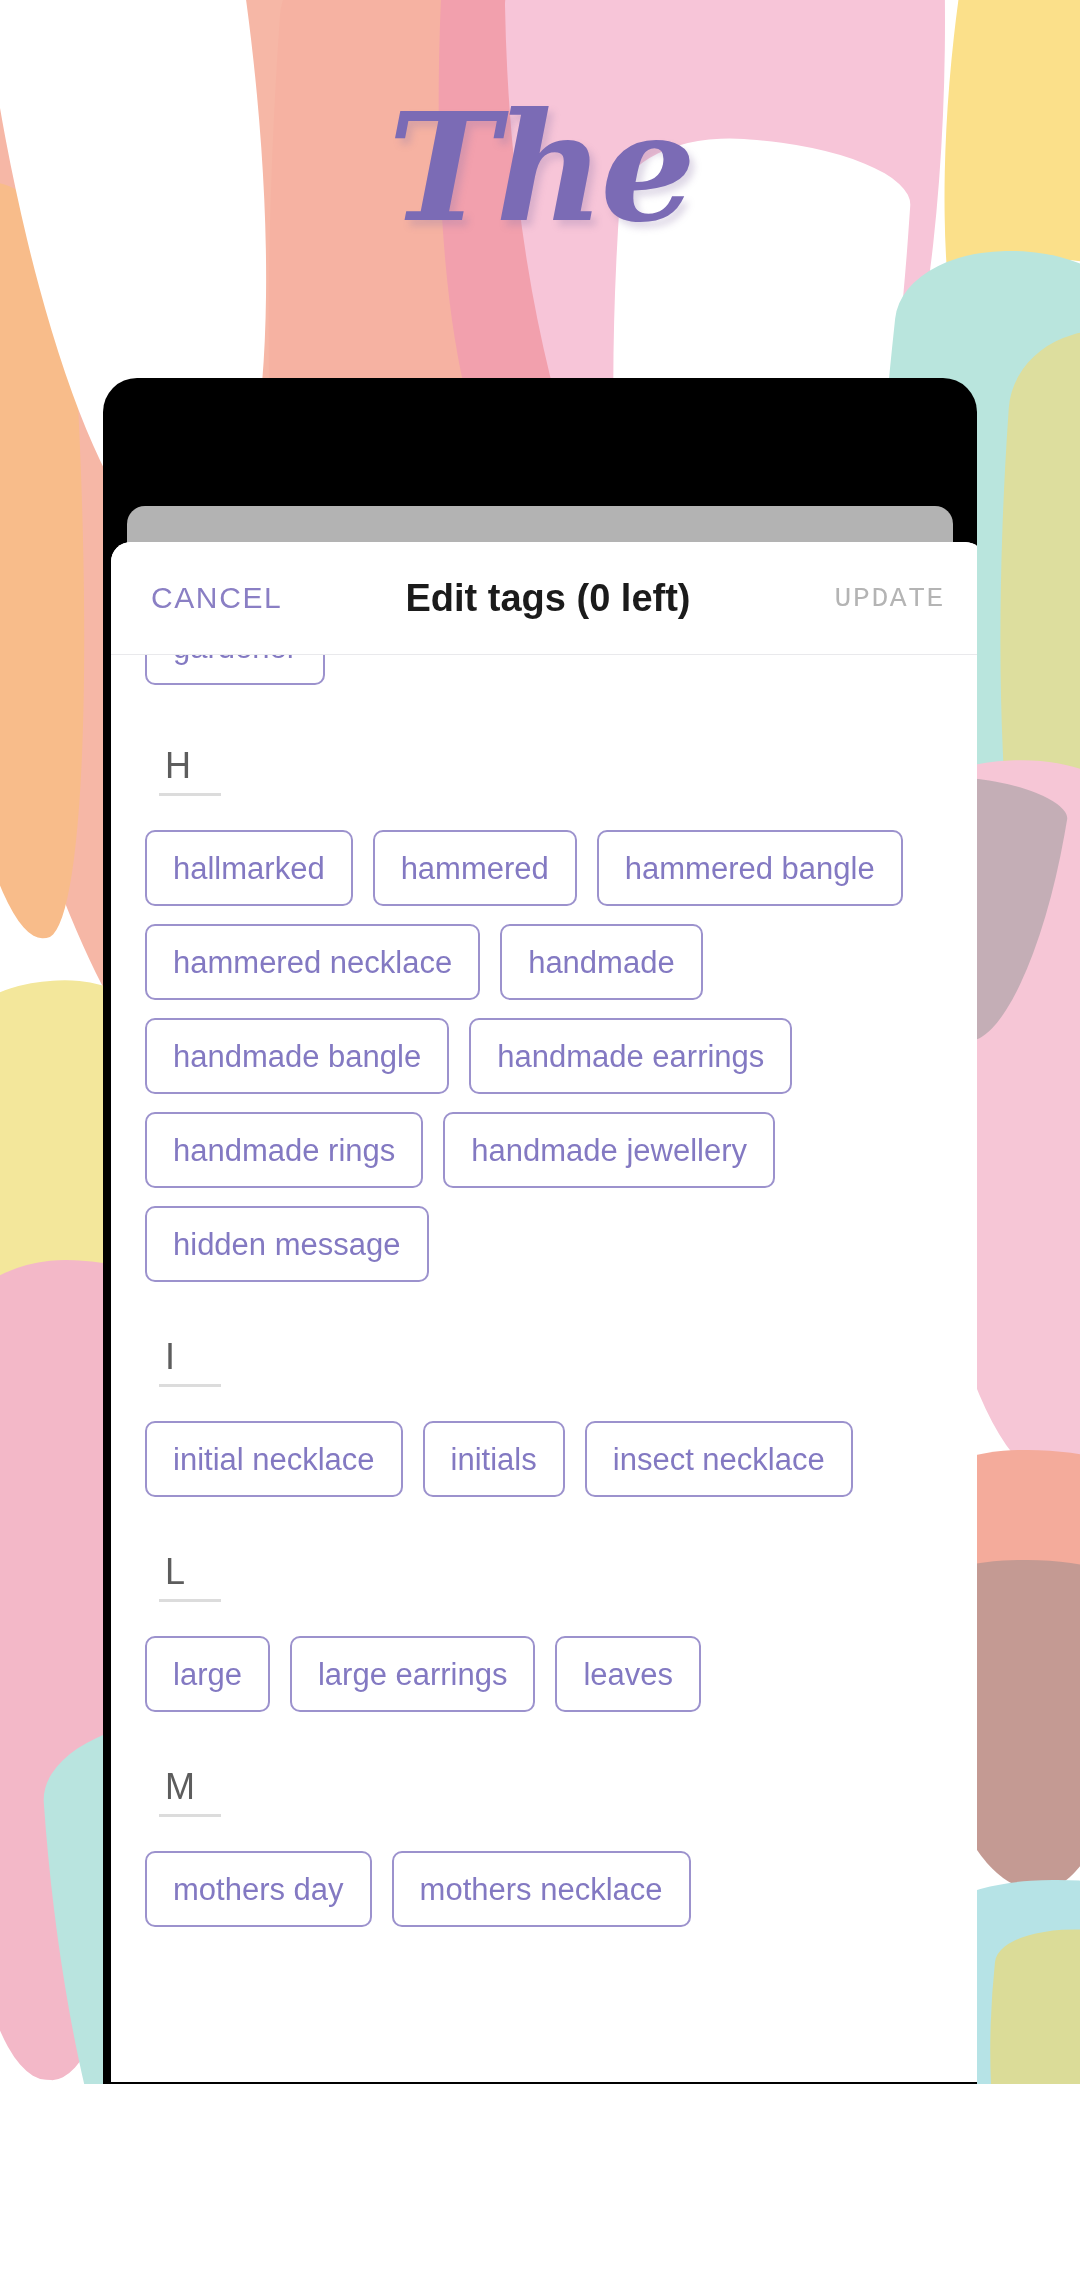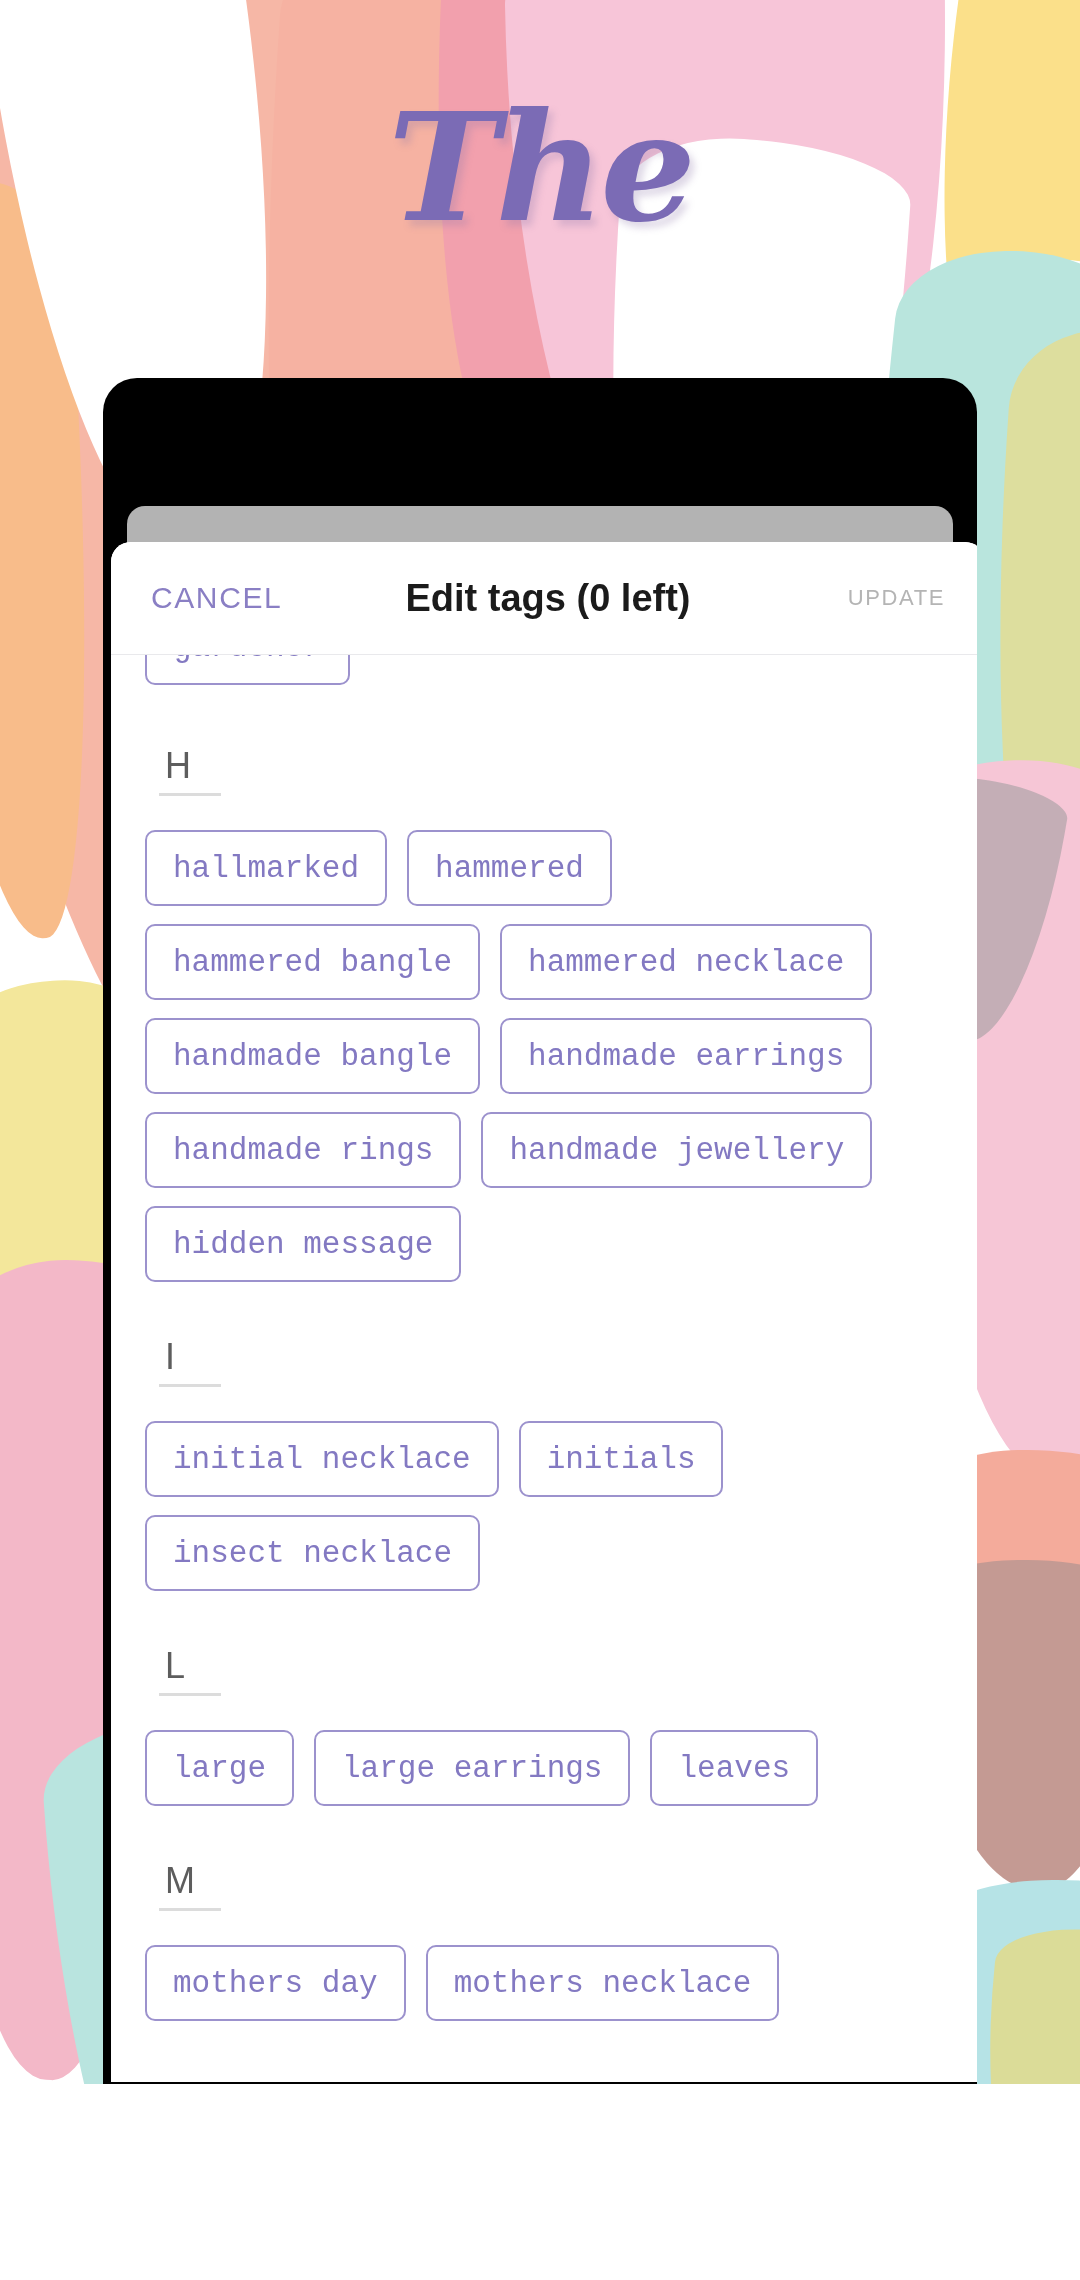--- a/index.html
+++ b/index.html
@@ -246,29 +246,29 @@
   .dlg-title {
     position:absolute;
     left:0; right:0;
     text-align:center;
     font-size: 38px;
     font-weight: bold;
     color:#1b1b1b;
     pointer-events:none;
   }
   .btn-update {
-    font-size: 22px;
+    font-size: 28px;
     font-weight: 500;
     letter-spacing: 1.6px;
     color:#b4b4b4;
     background:none;
     border:none;
     cursor:default;
     padding: 10px 6px;
-    font-family:Liberation Sans, sans-serif;
+    font-family:Liberation Mono, monospace;
     text-align:right;
   }
 
   
   .dlg-body {
     flex: 1 1 auto;
     overflow:hidden;
     padding: 0 34px;
     position:relative;
   }
@@ -313,21 +313,21 @@
     min-height: 76px;
     padding: 9px 26px;
     border: 2px solid #9c92cd;
     border-radius: 10px;
     background:#ffffff;
     color:#8379c2;
     font-size: 31px;
     line-height: 1;
     white-space: nowrap;
     cursor:pointer;
-    font-family:Liberation Mono, monospace;
+    font-family:Liberation Sans, sans-serif;
   }
 
   
   .navbar {
     position:absolute;
     left:0; right:0; bottom:0;
     height:108px;
     background:#000000;
     display:flex;
     align-items:center;
@@ -413,20 +413,21 @@
         </div>
         <div id="sections">
             <div>
               <div class="sec-letter">H</div>
               <div class="sec-rule"></div>
               <div class="chips">
                 <span class="chip">hallmarked</span>
                 <span class="chip">hammered</span>
                 <span class="chip">hammered bangle</span>
                 <span class="chip">hammered necklace</span>
+                <span class="chip">handmade</span>
                 <span class="chip">handmade bangle</span>
                 <span class="chip">handmade earrings</span>
                 <span class="chip">handmade rings</span>
                 <span class="chip">handmade jewellery</span>
                 <span class="chip">hidden message</span>
               </div>
             </div>
             <div>
               <div class="sec-letter">I</div>
               <div class="sec-rule"></div>

